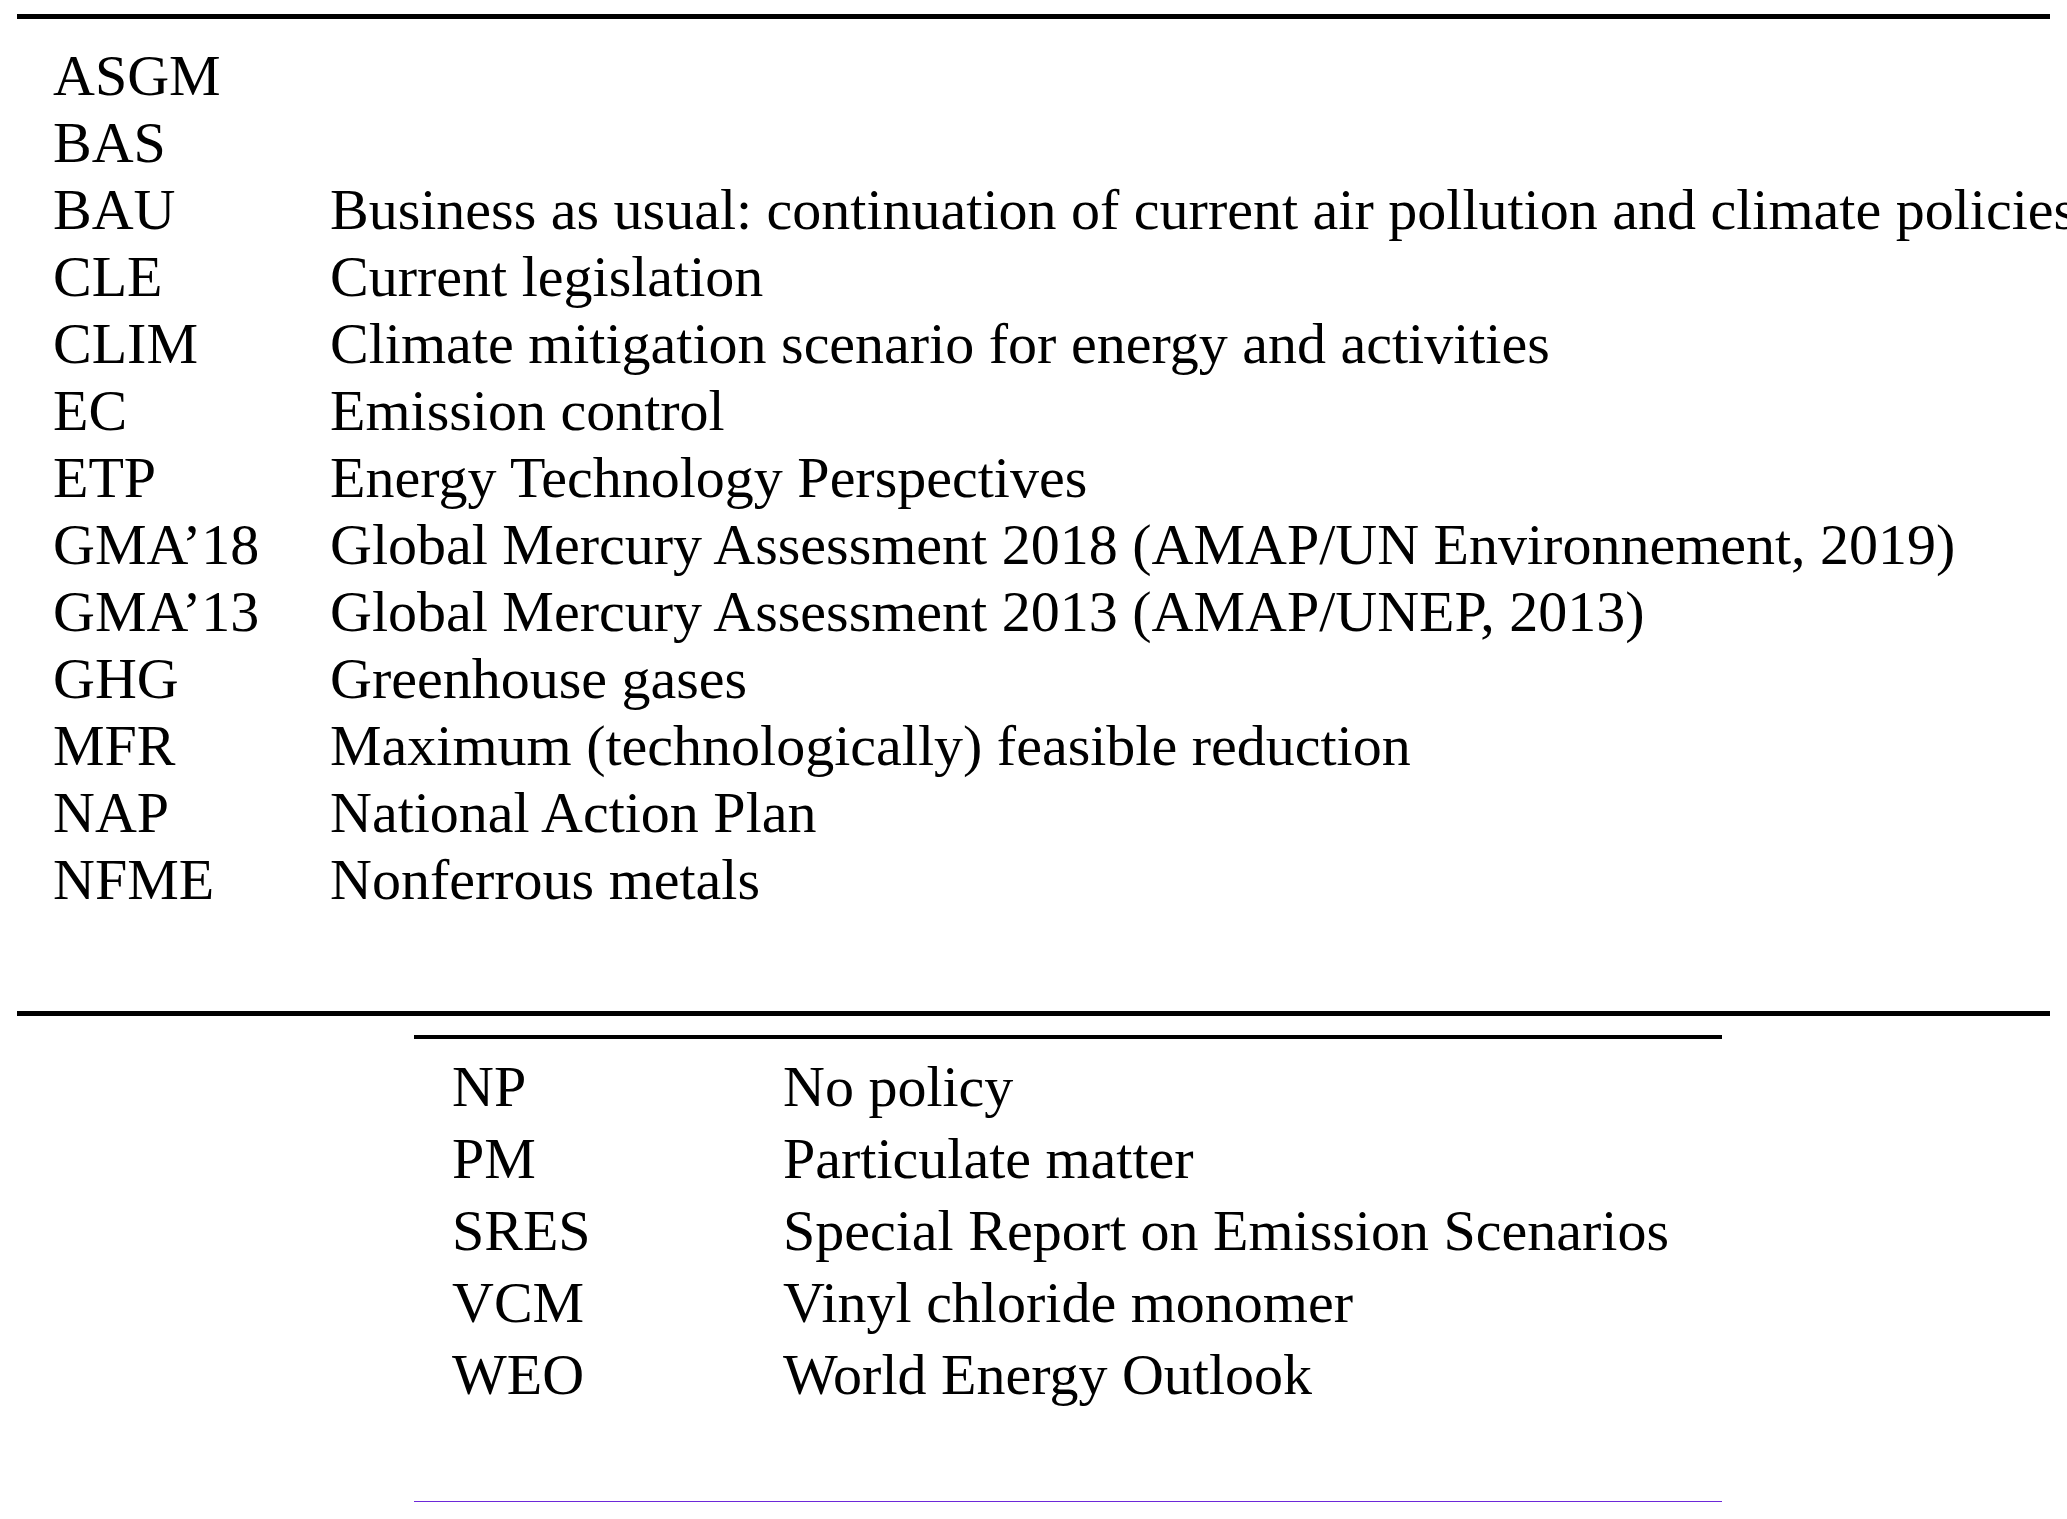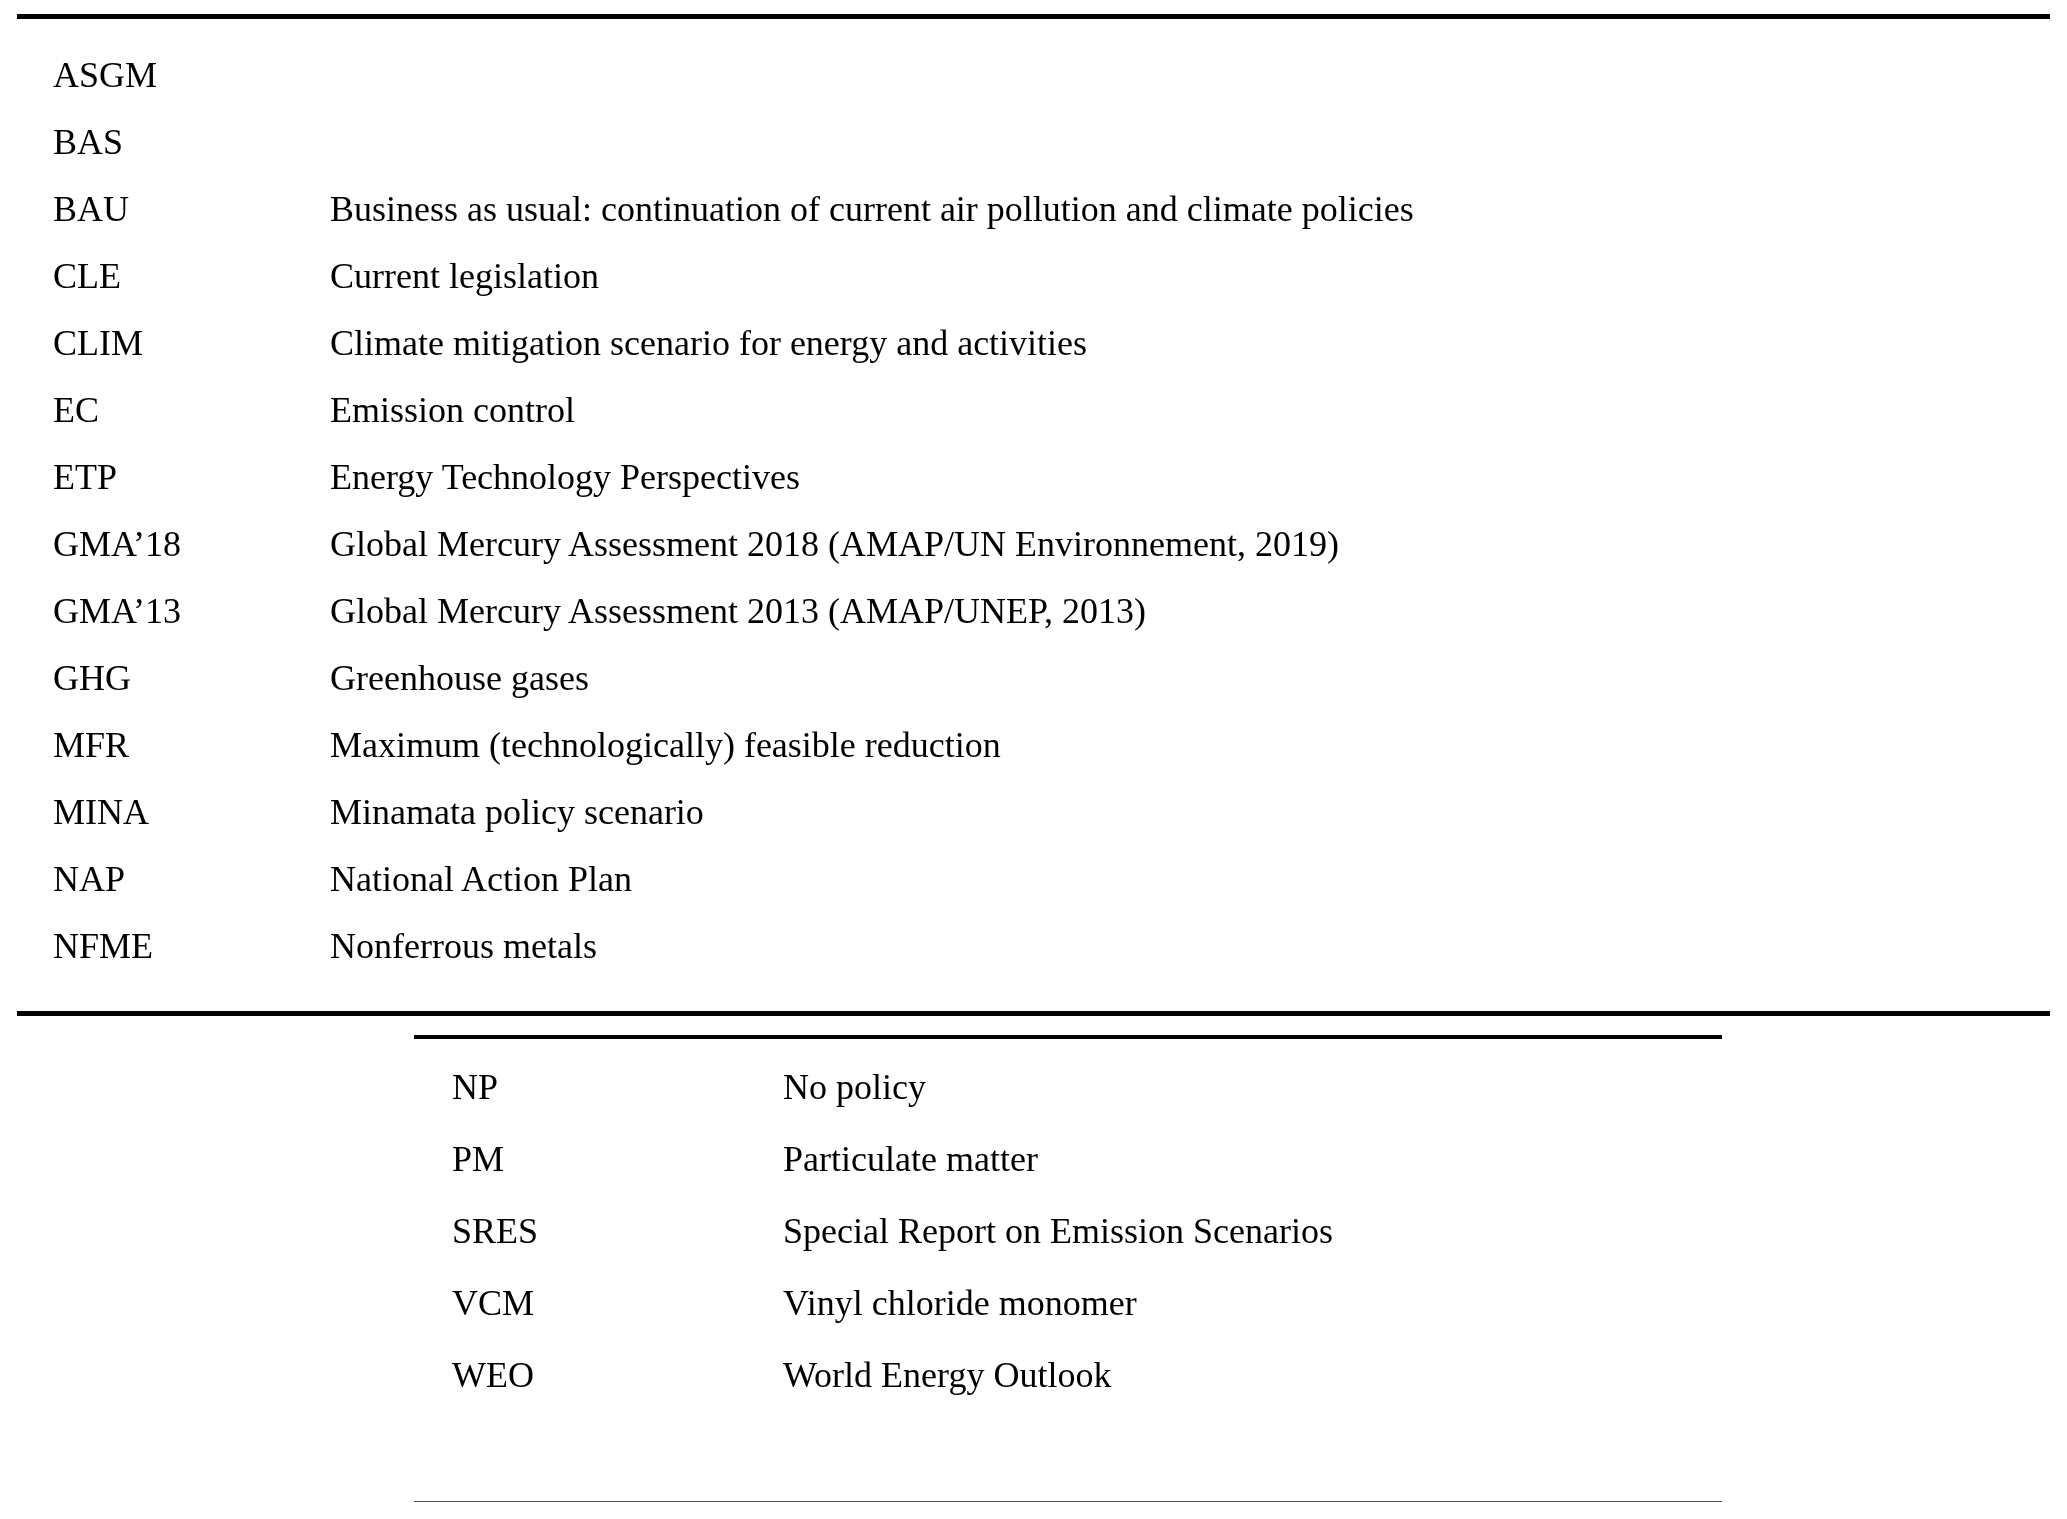--- a/index.html
+++ b/index.html
@@ -26,21 +26,21 @@
     height: 5px;
   }
   .rule-mid {
     left: 17px;
     top: 1011px;
     width: 2033px;
     height: 5px;
   }
   .abbr-table {
     position: absolute;
-    font-size: 36px;
+    font-size: 58px;
     white-space: nowrap;
   }
   .abbr-table .row {
     display: flex;
   }
   .abbr-table .abbr {
     flex: 0 0 auto;
   }
   .abbr-table .def {
     flex: 1 1 auto;
@@ -131,24 +131,20 @@
       <div class="row">
         <span class="abbr">GHG</span>
         <span class="def">Greenhouse gases</span>
       </div>
 
       <div class="row">
         <span class="abbr">MFR</span>
         <span class="def">Maximum (technologically) feasible reduction</span>
       </div>
 
-      <div class="row">
-        <span class="abbr">MINA</span>
-        <span class="def">Minamata policy scenario</span>
-      </div>
 
       <div class="row">
         <span class="abbr">NAP</span>
         <span class="def">National Action Plan</span>
       </div>
 
       <div class="row">
         <span class="abbr">NFME</span>
         <span class="def">Nonferrous metals</span>
       </div>

